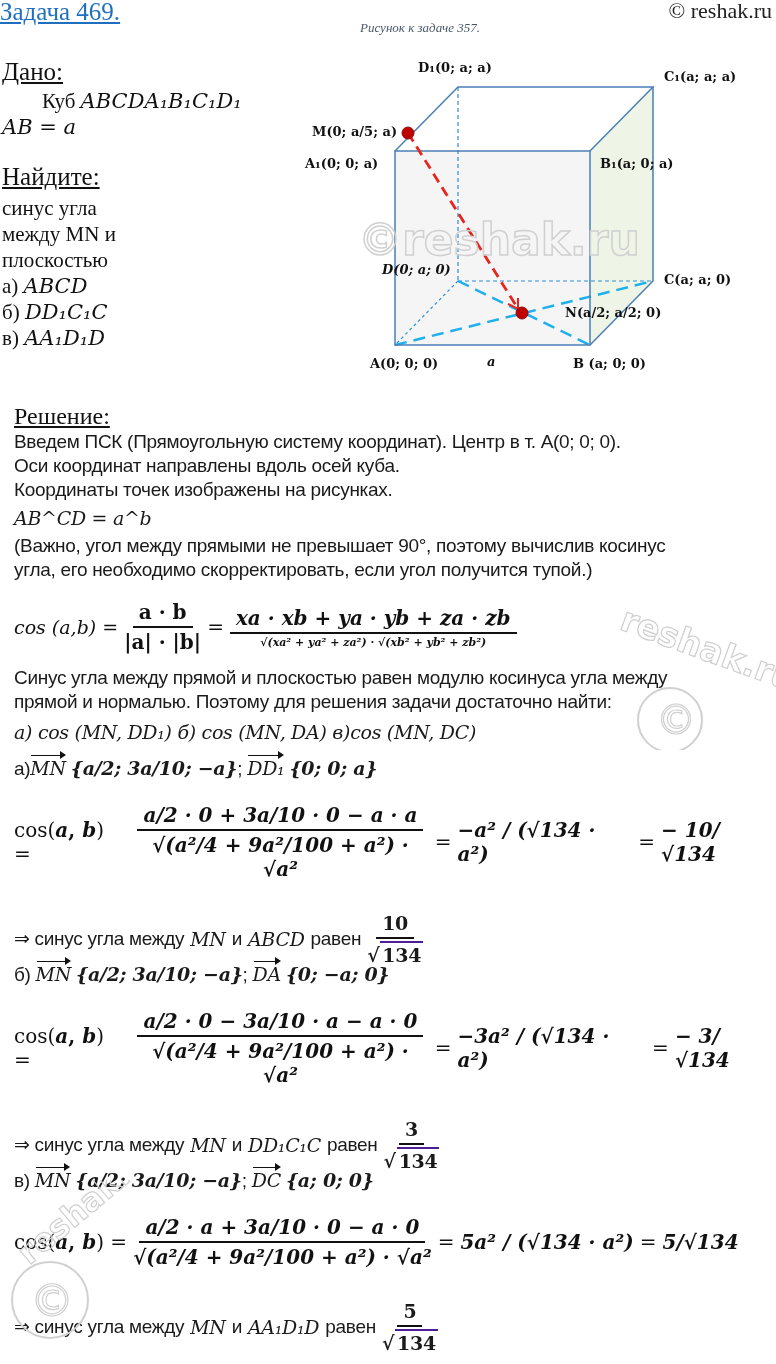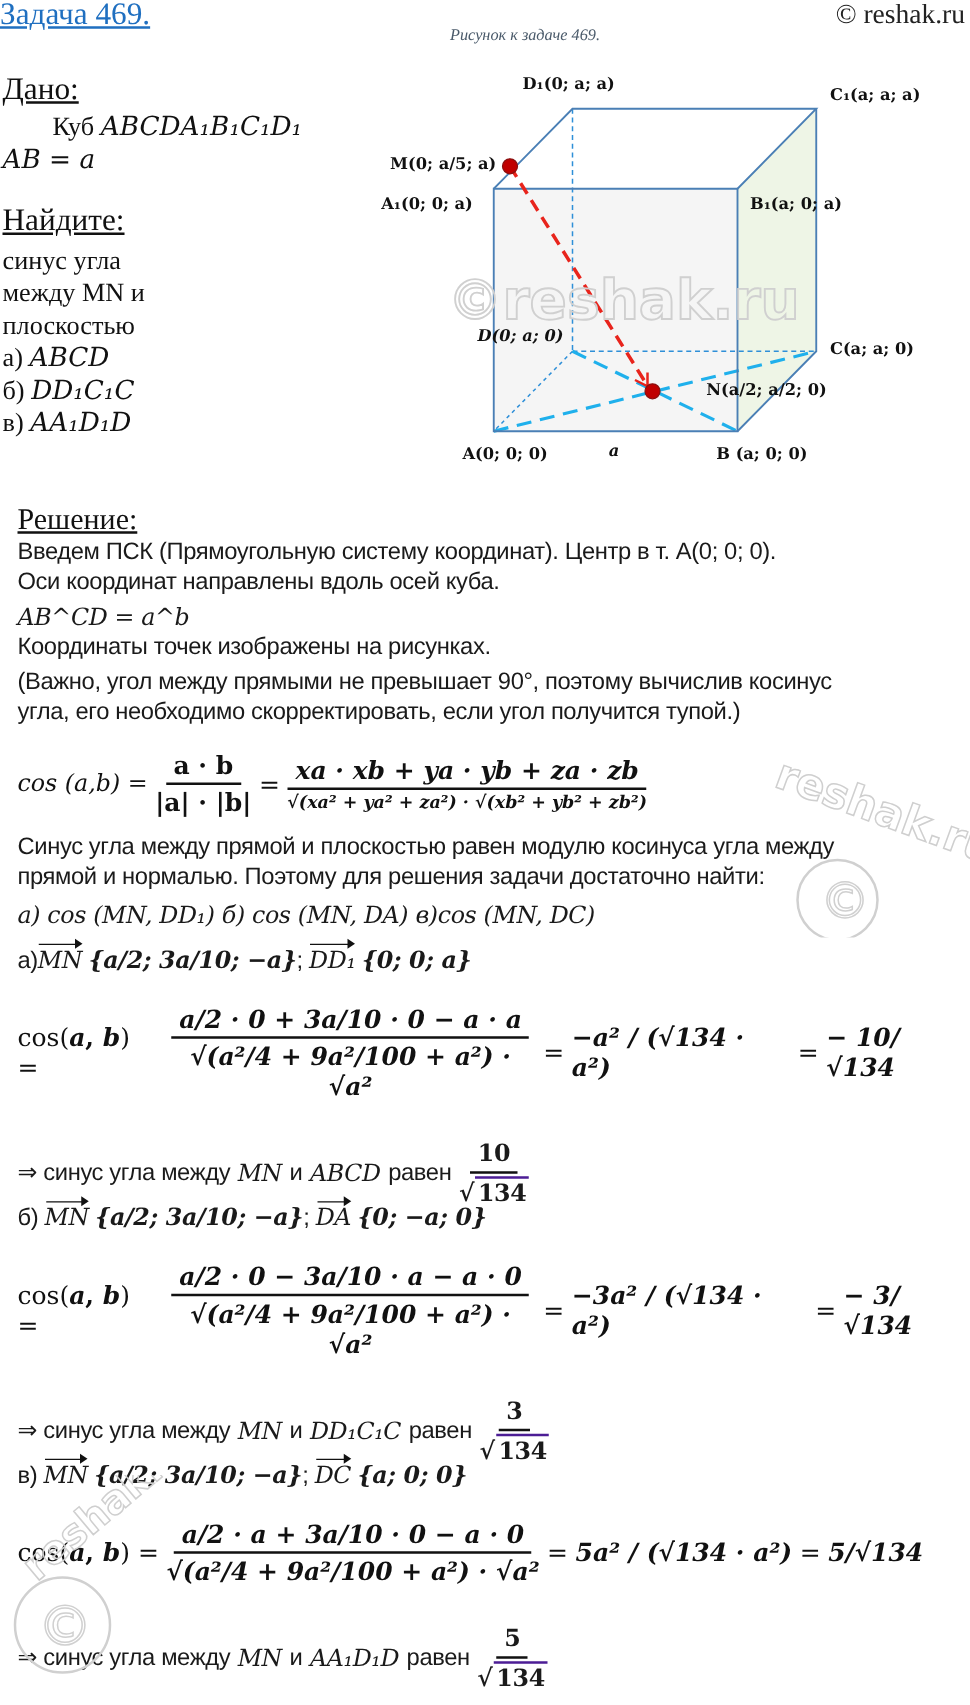--- a/index.html
+++ b/index.html
@@ -22,21 +22,21 @@
   .vec::before{content:"";position:absolute;left:1px;right:2px;top:-1px;border-top:1.5px solid #111;}
   .vec::after{content:"";position:absolute;right:0;top:-5px;border-left:6px solid #111;border-top:4px solid transparent;border-bottom:4px solid transparent;}
   .sqrt{display:inline-block;border-top:2px solid #4c1d95;padding:0 2px;margin-left:1px;}
   .lbl{font-family:"DejaVu Serif",serif;font-size:13px;font-weight:bold;}
 </style>
 </head>
 <body>
 
 <div class="abs title-link">Задача 469.</div>
 <div class="abs copyright">© reshak.ru</div>
-<div class="abs fig-caption">Рисунок к задаче 469.</div>
+<div class="abs fig-caption">Рисунок к задаче 357.</div>
 
 <div class="abs" style="left:2px;top:58px;">
   <div class="hdr">Дано:</div>
   <div class="txt" style="margin-top:2px;margin-left:40px;">
     <span>Куб</span>
     <span class="math">ABCDA₁B₁C₁D₁</span>
   </div>
   <div class="txt math">AB = a</div>
 </div>
 
@@ -83,36 +83,36 @@
 <div class="abs lbl" style="left:664px;top:272px;">C(a; a; 0)</div>
 <div class="abs lbl" style="left:565px;top:305px;">N(a/2; a/2; 0)</div>
 <div class="abs lbl" style="left:370px;top:356px;">A(0; 0; 0)</div>
 <div class="abs lbl" style="left:487px;top:354px;font-style:italic;">a</div>
 <div class="abs lbl" style="left:573px;top:356px;">B (a; 0; 0)</div>
 
 <div class="abs" style="left:14px;top:403px;width:760px;">
   <div class="hdr" style="font-size:24px;">Решение:</div>
   <div class="body-txt">Введем ПСК (Прямоугольную систему координат). Центр в т. A(0; 0; 0).</div>
   <div class="body-txt">Оси координат направлены вдоль осей куба.</div>
+  <div class="body-txt">Координаты точек изображены на рисунках.</div>
   <div class="body-txt math" style="margin-top:4px;">AB^CD = a^b</div>
-  <div class="body-txt">Координаты точек изображены на рисунках.</div>
   <div class="body-txt" style="margin-top:4px;">(Важно, угол между прямыми не превышает 90°, поэтому вычислив косинус</div>
   <div class="body-txt">угла, его необходимо скорректировать, если угол получится тупой.)</div>
 </div>
 
 <div class="abs formula" style="left:14px;top:600px;">
   <span class="math" style="font-size:19px;">cos (a,b) =</span>
   <span class="bigfrac b">
     <span class="num">a · b</span>
     <span class="den">|a| · |b|</span>
   </span>
   <span>=</span>
   <span class="bigfrac b math">
     <span class="num">xa · xb + ya · yb + za · zb</span>
-    <span class="den" style="font-size:14px;">√(xa² + ya² + za²) · √(xb² + yb² + zb²)</span>
+    <span class="den" style="font-size:11px;">√(xa² + ya² + za²) · √(xb² + yb² + zb²)</span>
   </span>
 </div>
 
 <div class="abs" style="left:14px;top:666px;width:760px;">
   <div class="body-txt">Синус угла между прямой и плоскостью равен модулю косинуса угла между</div>
   <div class="body-txt">прямой и нормалью. Поэтому для решения задачи достаточно найти:</div>
   <div class="body-txt math" style="margin-top:6px;">а) cos (MN, DD₁) б) cos (MN, DA) в)cos (MN, DC)</div>
 </div>
 
 <div class="abs" style="left:14px;top:756px;width:760px;">

